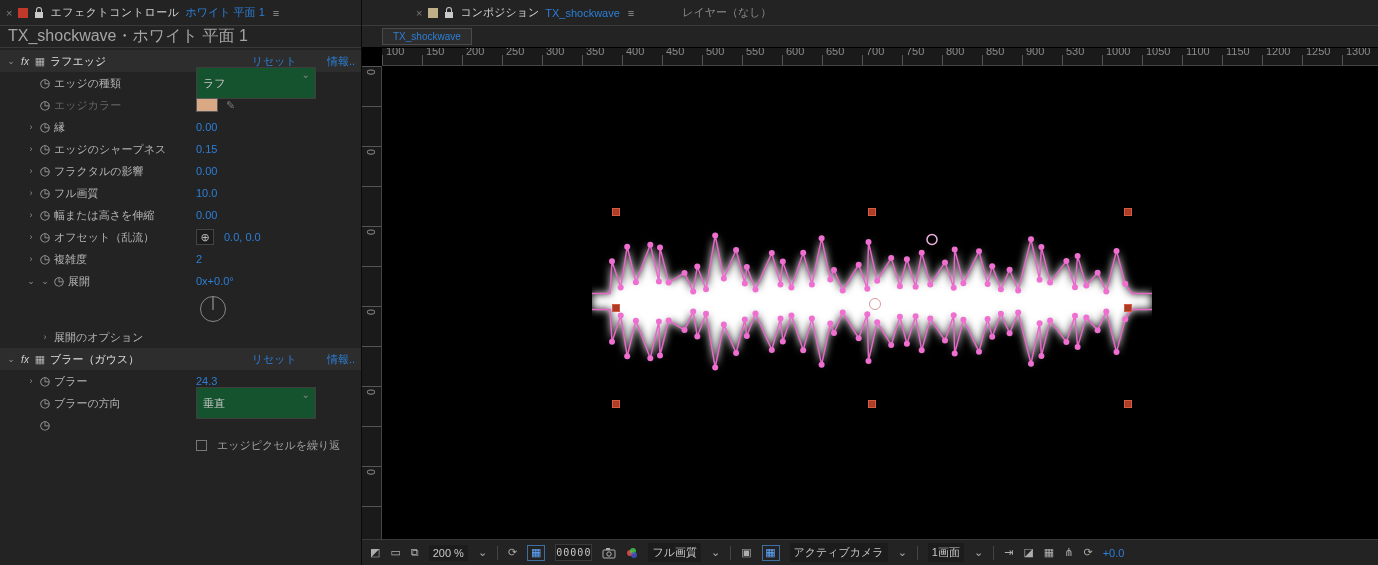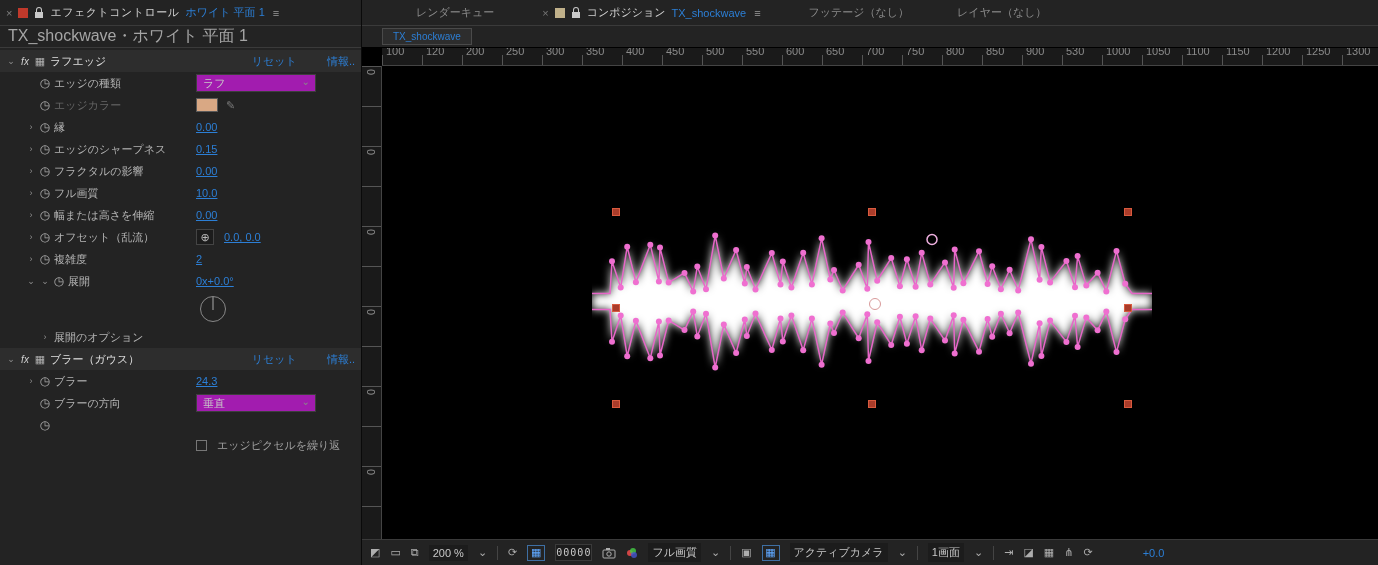--- a/index.html
+++ b/index.html
@@ -20,27 +20,27 @@
 
   
   .fx-body { flex:1; overflow:auto; padding-top:2px; }
   .row { display:flex; align-items:center; height:22px; padding-left:4px; position:relative; }
   .tw { width:14px; text-align:center; color:#8f8f8f; cursor:pointer; font-size:9px; }
   .fx-fx { width:14px; text-align:center; color:#d0d0d0; font-style:italic; font-size:10px; }
   .fx-preset { width:16px; text-align:center; color:#aeaeae; }
   .sw { width:14px; text-align:center; color:#a6a6a6; font-size:12px; }
   .prop-name { flex:0 0 auto; color:#b5b5b5; padding-left:2px; }
   .spacer { flex:1; }
-  .val { color:#2c7fd6; cursor:ew-resize; min-width:40px;text-decoration:underline; }
+  .val { color:#2c7fd6; cursor:ew-resize; min-width:40px; }
   .reset { color:#2c7fd6; cursor:pointer; }
   .info  { color:#2c7fd6; cursor:pointer; margin-right:6px; margin-left:30px; }
   .fx-head { background:#2d2d2d; }
   .fx-name { color:#e0e0e0; }
 
-  .dropdown { background:#a21caf; border:1px solid #3e3e3e; color:#c8c8c8; padding:2px 18px 2px 6px; min-width:120px; position:relative; height:18px; display:flex; align-items:center; }
+  .dropdown { background:#14532d; border:1px solid #3e3e3e; color:#c8c8c8; padding:2px 18px 2px 6px; min-width:120px; position:relative; height:32px; display:flex; align-items:center; }
   .dropdown::after { content:"⌄"; position:absolute; right:5px; top:1px; color:#888; font-size:10px; }
 
   .color-swatch { width:22px; height:14px; background:#d9a884; border:1px solid #5a5a5a; }
   .eyedrop { width:20px; color:#777; margin-left:4px; }
 
   .dial { width:26px; height:26px; border:1.2px solid #888; border-radius:50%; position:relative; margin-left:196px; }
   .dial::after { content:""; position:absolute; left:50%; top:0; width:1px; height:13px; background:#aaa; transform:translateX(-50%); }
 
   .checkbox { width:11px; height:11px; border:1px solid #777; margin-right:6px; display:inline-block; }
 
@@ -73,21 +73,21 @@
   
   .crosshair { position:absolute; left:505px; top:248px; width:16px; height:16px; }
   .crosshair::before,.crosshair::after { content:""; position:absolute; background:#d65a5a; }
   .crosshair .ring { position:absolute; width:12px; height:12px; border:1px solid #d89a9a; border-radius:50%; left:2px; top:2px; }
 
   
   .viewer-footer { height:26px; background:#232323; display:flex; align-items:center; padding:0 8px; gap:10px; border-top:1px solid #3a3a3a; }
   .vf-icon { color:#aeaeae; cursor:pointer; }
   .vf-sel { background:#1c1c1c; border:none; color:#c8c8c8; padding:2px 4px; }
   .vf-sep { width:1px; height:14px; background:#444; }
-  .vf-link { color:#2c7fd6;margin-left:40px; }
+  .vf-link { color:#2c7fd6; }
   .vf-toggle { width:18px; height:16px; border:1px solid #3e6fa3; color:#5fa8ff; display:flex; align-items:center; justify-content:center; cursor:pointer; }
   .vf-frame { background:#1c1c1c; padding:2px 0; color:#c9c9c9; border:1px solid #3a3a3a; letter-spacing:1px; font-family:monospace; font-size:10px; }
 
   
   svg { display:block; }
 </style>
 </head>
 <body>
 
 <div class="panel-left">
@@ -263,54 +263,48 @@
         <span style="position:absolute; left:196px; display:flex; align-items:center; gap:4px;margin-top:40px;">
           <span class="checkbox"></span>
           <span>エッジピクセルを繰り返</span>
         </span>
       </div>
     </div>
 </div>
 
 <div class="panel-right">
   <div class="comp-tabs">
-    <div class="comp-tab">
-      <span>レンダーキュー</span>
-    </div>
     <div class="comp-tab active">
       <span class="tab-close">×</span>
       <span class="tab-sq"></span>
       <span>
         <svg width="10" height="12" viewBox="0 0 10 12">
             <path d="M2 5V3a3 3 0 016 0v2h1v6H1V5h1zm1 0h4V3a2 2 0 00-4 0v2z" fill="#c9c9c9"></path>
           </svg>
       </span>
       <span>コンポジション</span>
       <span class="comp-name-link">TX_shockwave</span>
       <span class="menu-icon">≡</span>
     </div>
     <div class="comp-tab">
-      <span>フッテージ（なし）</span>
-    </div>
-    <div class="comp-tab">
       <span>レイヤー（なし）</span>
     </div>
   </div>
 
   <div class="comp-subtabs">
     <div class="comp-subtab">TX_shockwave</div>
   </div>
 
   <div class="viewer">
     <div class="ruler-h" id="ruler-h">
         <div class="tick">
           <span>100</span>
         </div>
         <div class="tick">
-          <span>120</span>
+          <span>150</span>
         </div>
         <div class="tick">
           <span>200</span>
         </div>
         <div class="tick">
           <span>250</span>
         </div>
         <div class="tick">
           <span>300</span>
         </div>

